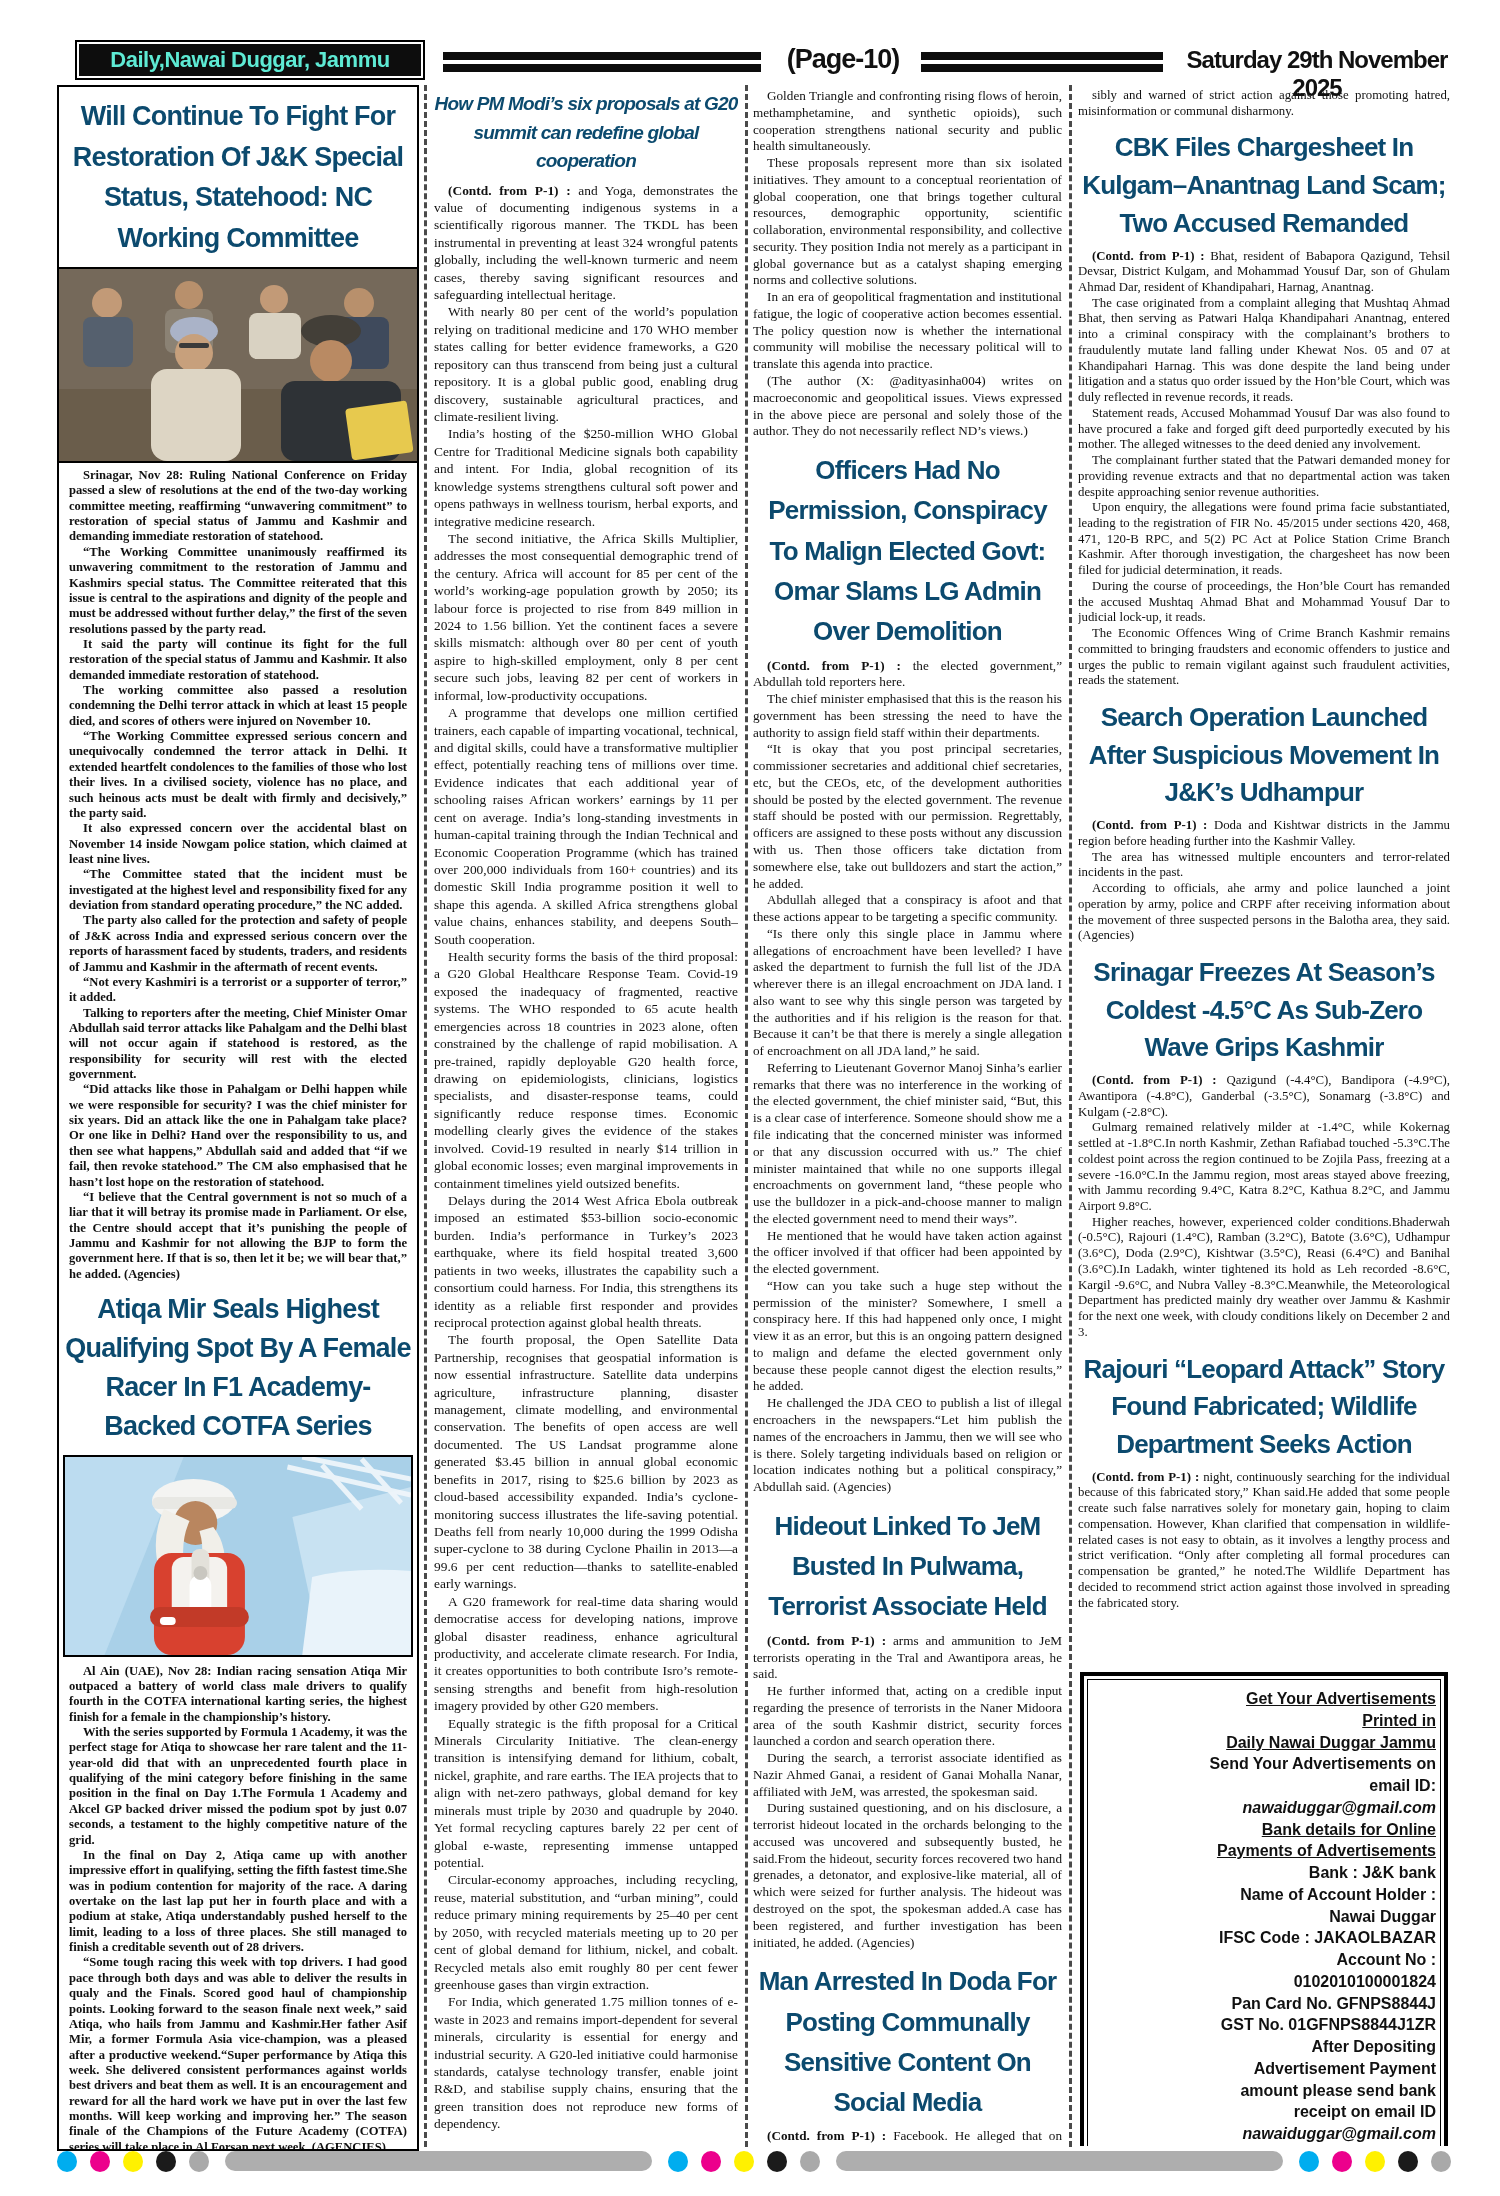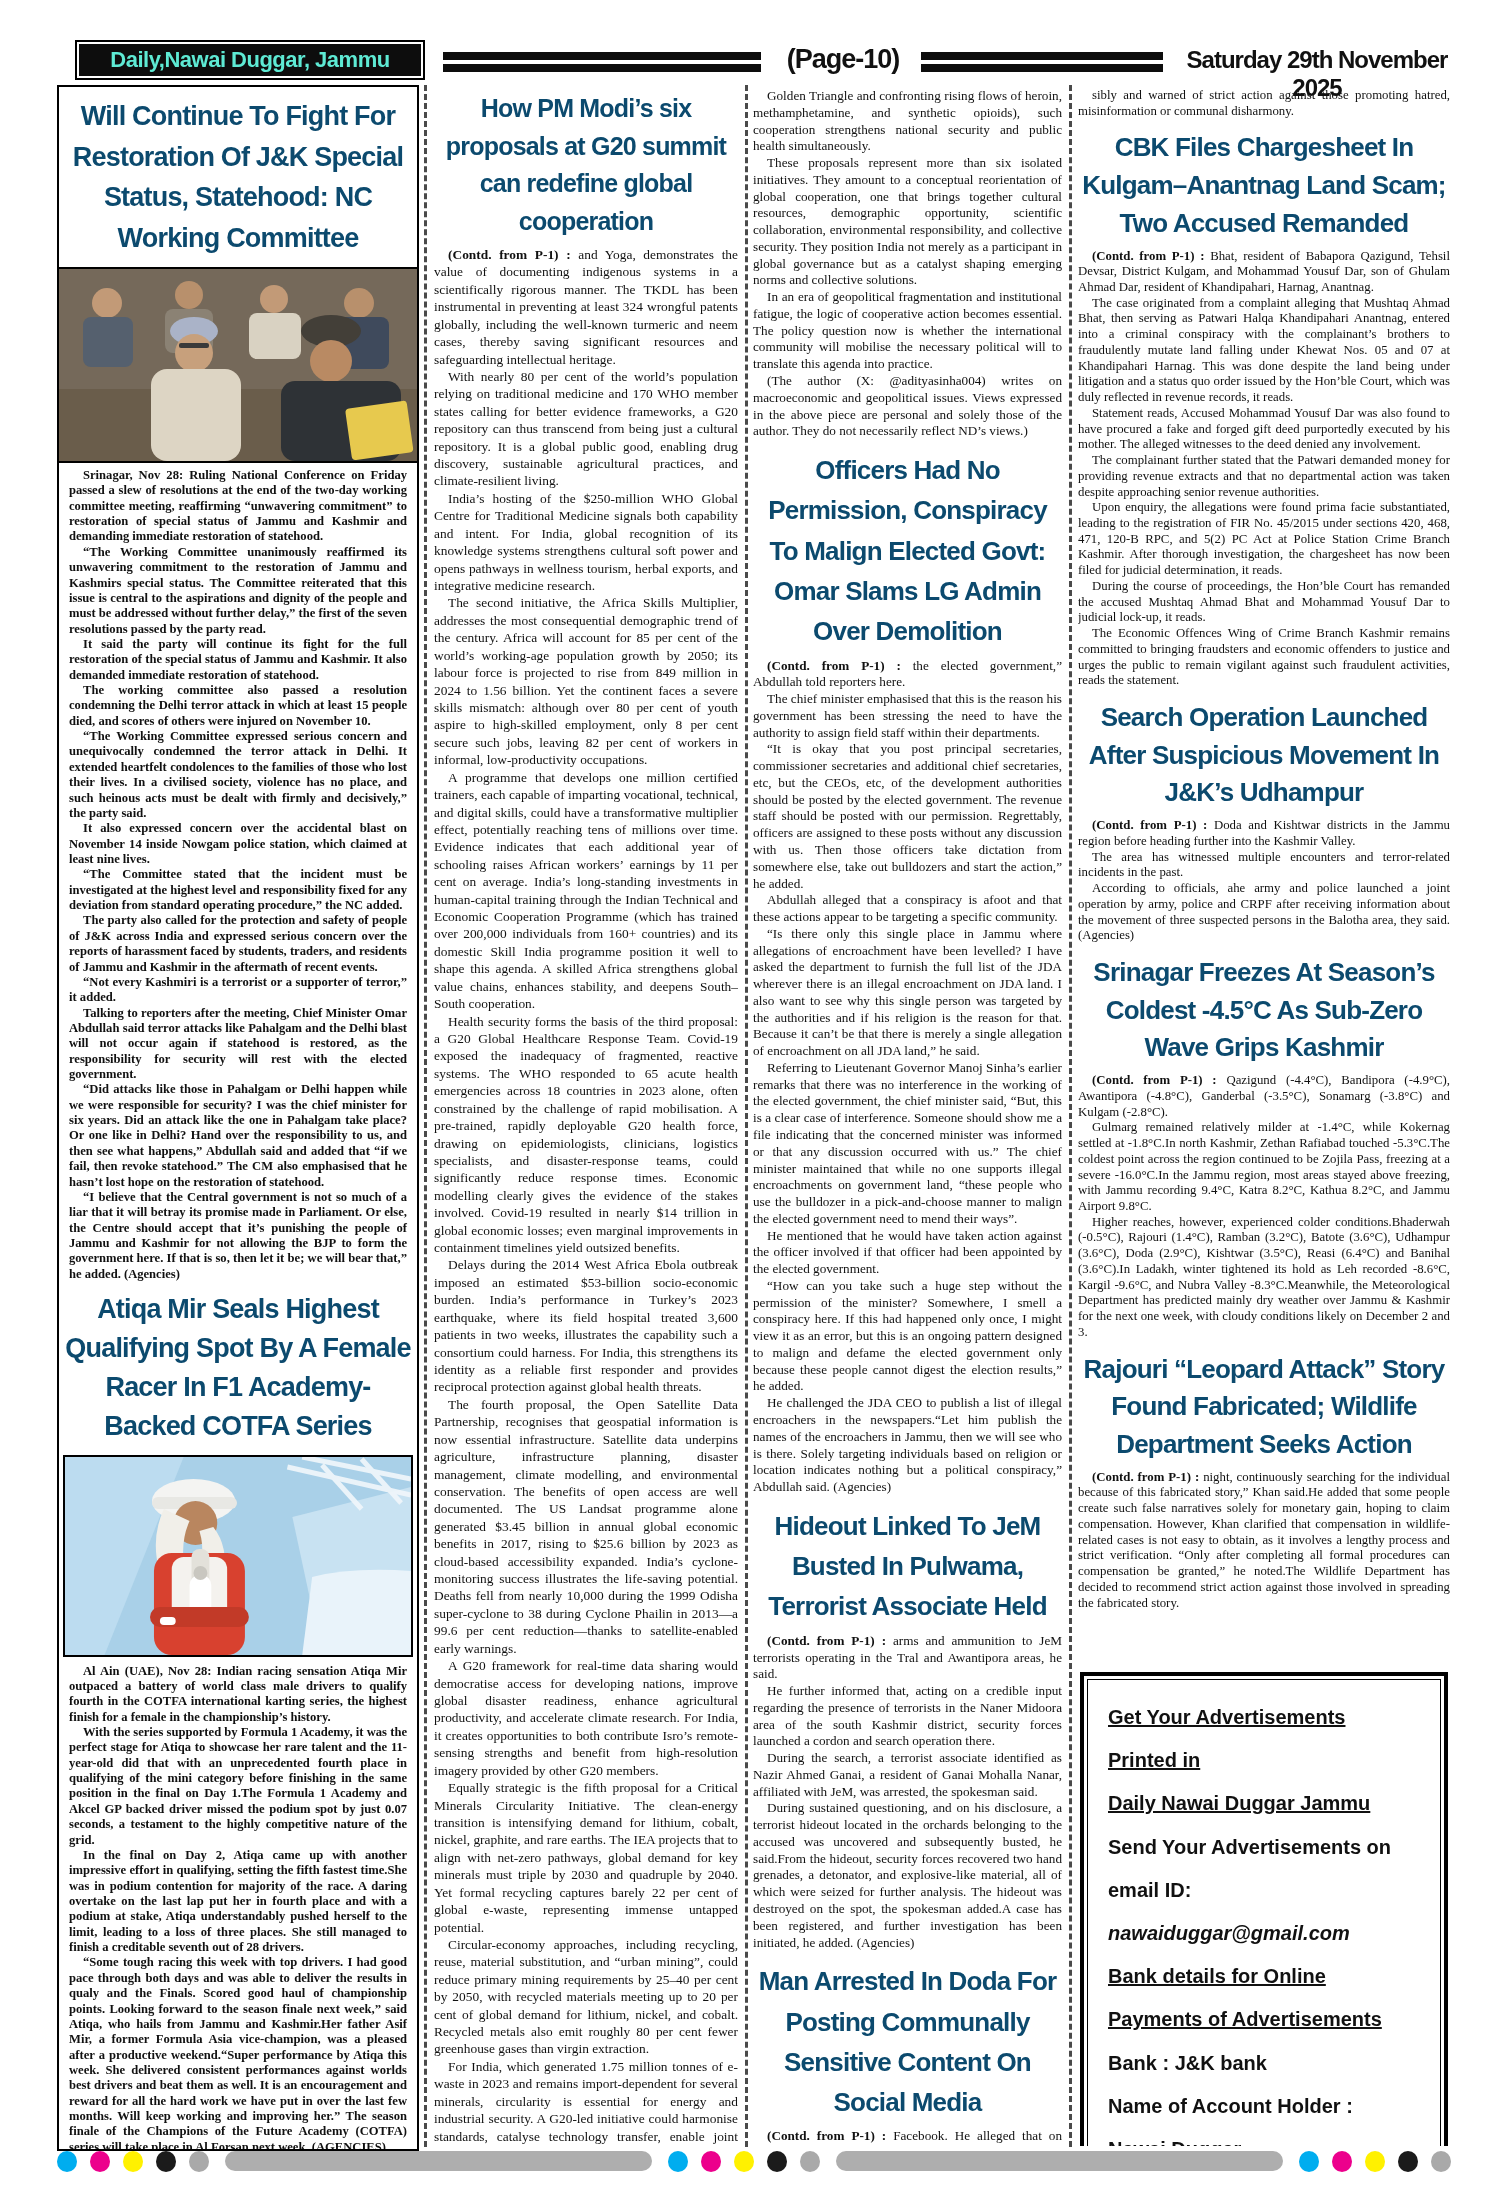--- a/index.html
+++ b/index.html
@@ -26,42 +26,42 @@
   .col{position:absolute;top:85px;overflow:hidden;}
   .col1{left:57px;width:358px;height:2062px;border:2px solid #000;background:#fff;}
   .col2{left:434px;top:88px;width:304px;height:2058px;}
   .col3{left:753px;top:88px;width:309px;height:2058px;}
   .col4{left:1078px;top:88px;width:372px;height:2058px;}
 
   .hl{font-family:"Liberation Sans",sans-serif;font-weight:bold;text-align:center;
       letter-spacing:-0.8px;margin:0;color:#0c4a6e;font-stretch:condensed;}
   .hl-c1a{font-size:27px;line-height:1.5;padding:9px 4px;border-bottom:2px solid #000;}
   .hl-c1b{font-size:27px;line-height:1.45;padding:8px 2px 6px;}
-  .hl-c2{font-size:25px;line-height:1.5;padding:2px 0 6px;}
+  .hl-c2{font-size:19px;line-height:1.5;padding:2px 0 6px;font-style:italic;}
   .hl-c3{font-size:26px;line-height:1.55;padding:10px 0 6px;}
   .hl-c4{font-size:26px;line-height:1.45;padding:10px 0 6px;}
 
   .body{text-align:justify;}
   .c1t{font-size:12.6px;line-height:1.22;padding:5px 10px 0;font-weight:bold;}
   .c2t{font-size:13.4px;line-height:1.30;}
   .c3t{font-size:13.2px;line-height:1.27;}
   .c4t{font-size:12.8px;line-height:1.23;}
   .para{margin:0;text-indent:14px;}
   .para b{font-weight:bold;}
 
   .photo{display:block;width:100%;}
   .photo1{border-bottom:2px solid #000;}
   .photo2wrap{margin:2px 4px;border:2px solid #000;}
   .photo2wrap svg{display:block;width:100%;}
 
   
   .adbox{position:absolute;left:2px;right:2px;top:1584px;border:4px solid #000;padding:3px;background:#fff;}
   .adbox-inner{border:1px solid #000;padding:8px 4px;}
-  .ad-line{font-family:"Liberation Sans",sans-serif;font-weight:bold;font-size:20px;
-           line-height:1.36;text-align:left;margin:16px;}
+  .ad-line{font-family:"Liberation Sans",sans-serif;font-weight:bold;font-size:16px;
+           line-height:1.36;text-align:right;margin:0;}
   .ad-line.u{text-decoration:underline;}
   .ad-line.it{font-style:italic;}
 
   
   .regstrip{position:absolute;left:57px;width:1394px;top:2150px;height:22px;
             display:flex;align-items:center;gap:16px;}
   .reggroup{display:flex;gap:13px;}
   .dot{width:20px;height:21px;border-radius:50%;}
   .regbar{height:20px;border-radius:10px;background:#aeaeae;}
   .bar1{flex:1.05;}.bar2{flex:1.1;}

